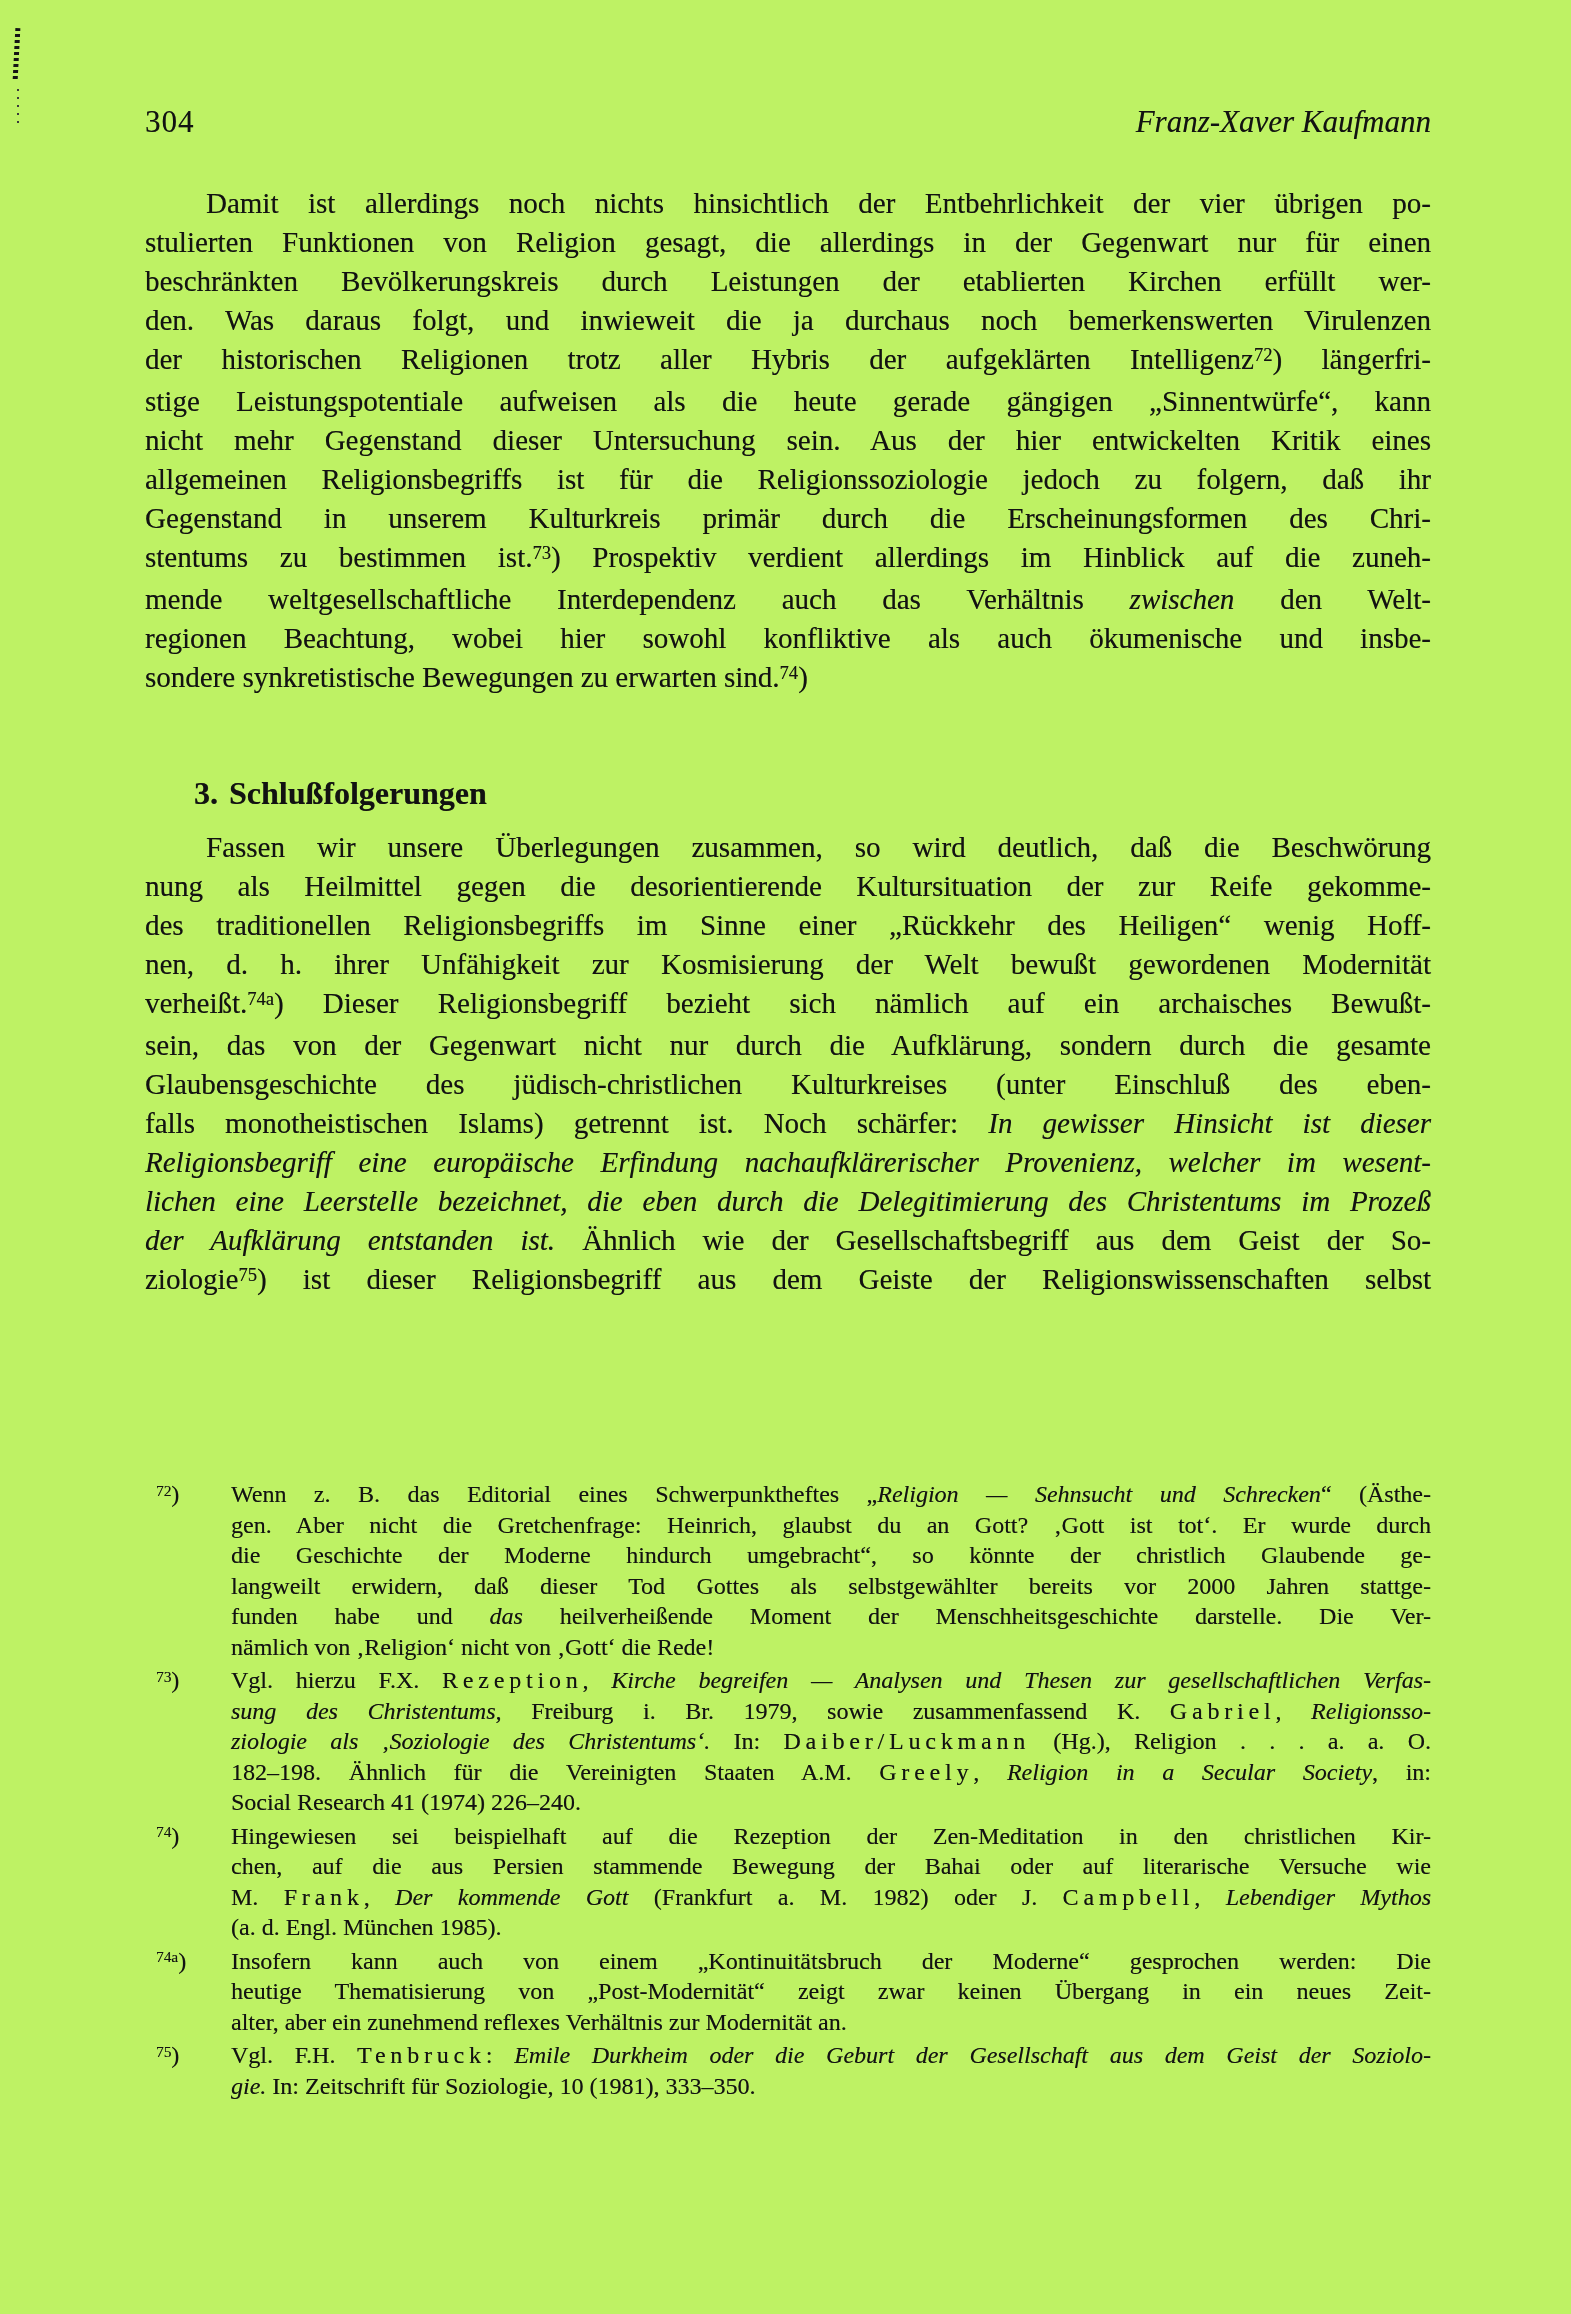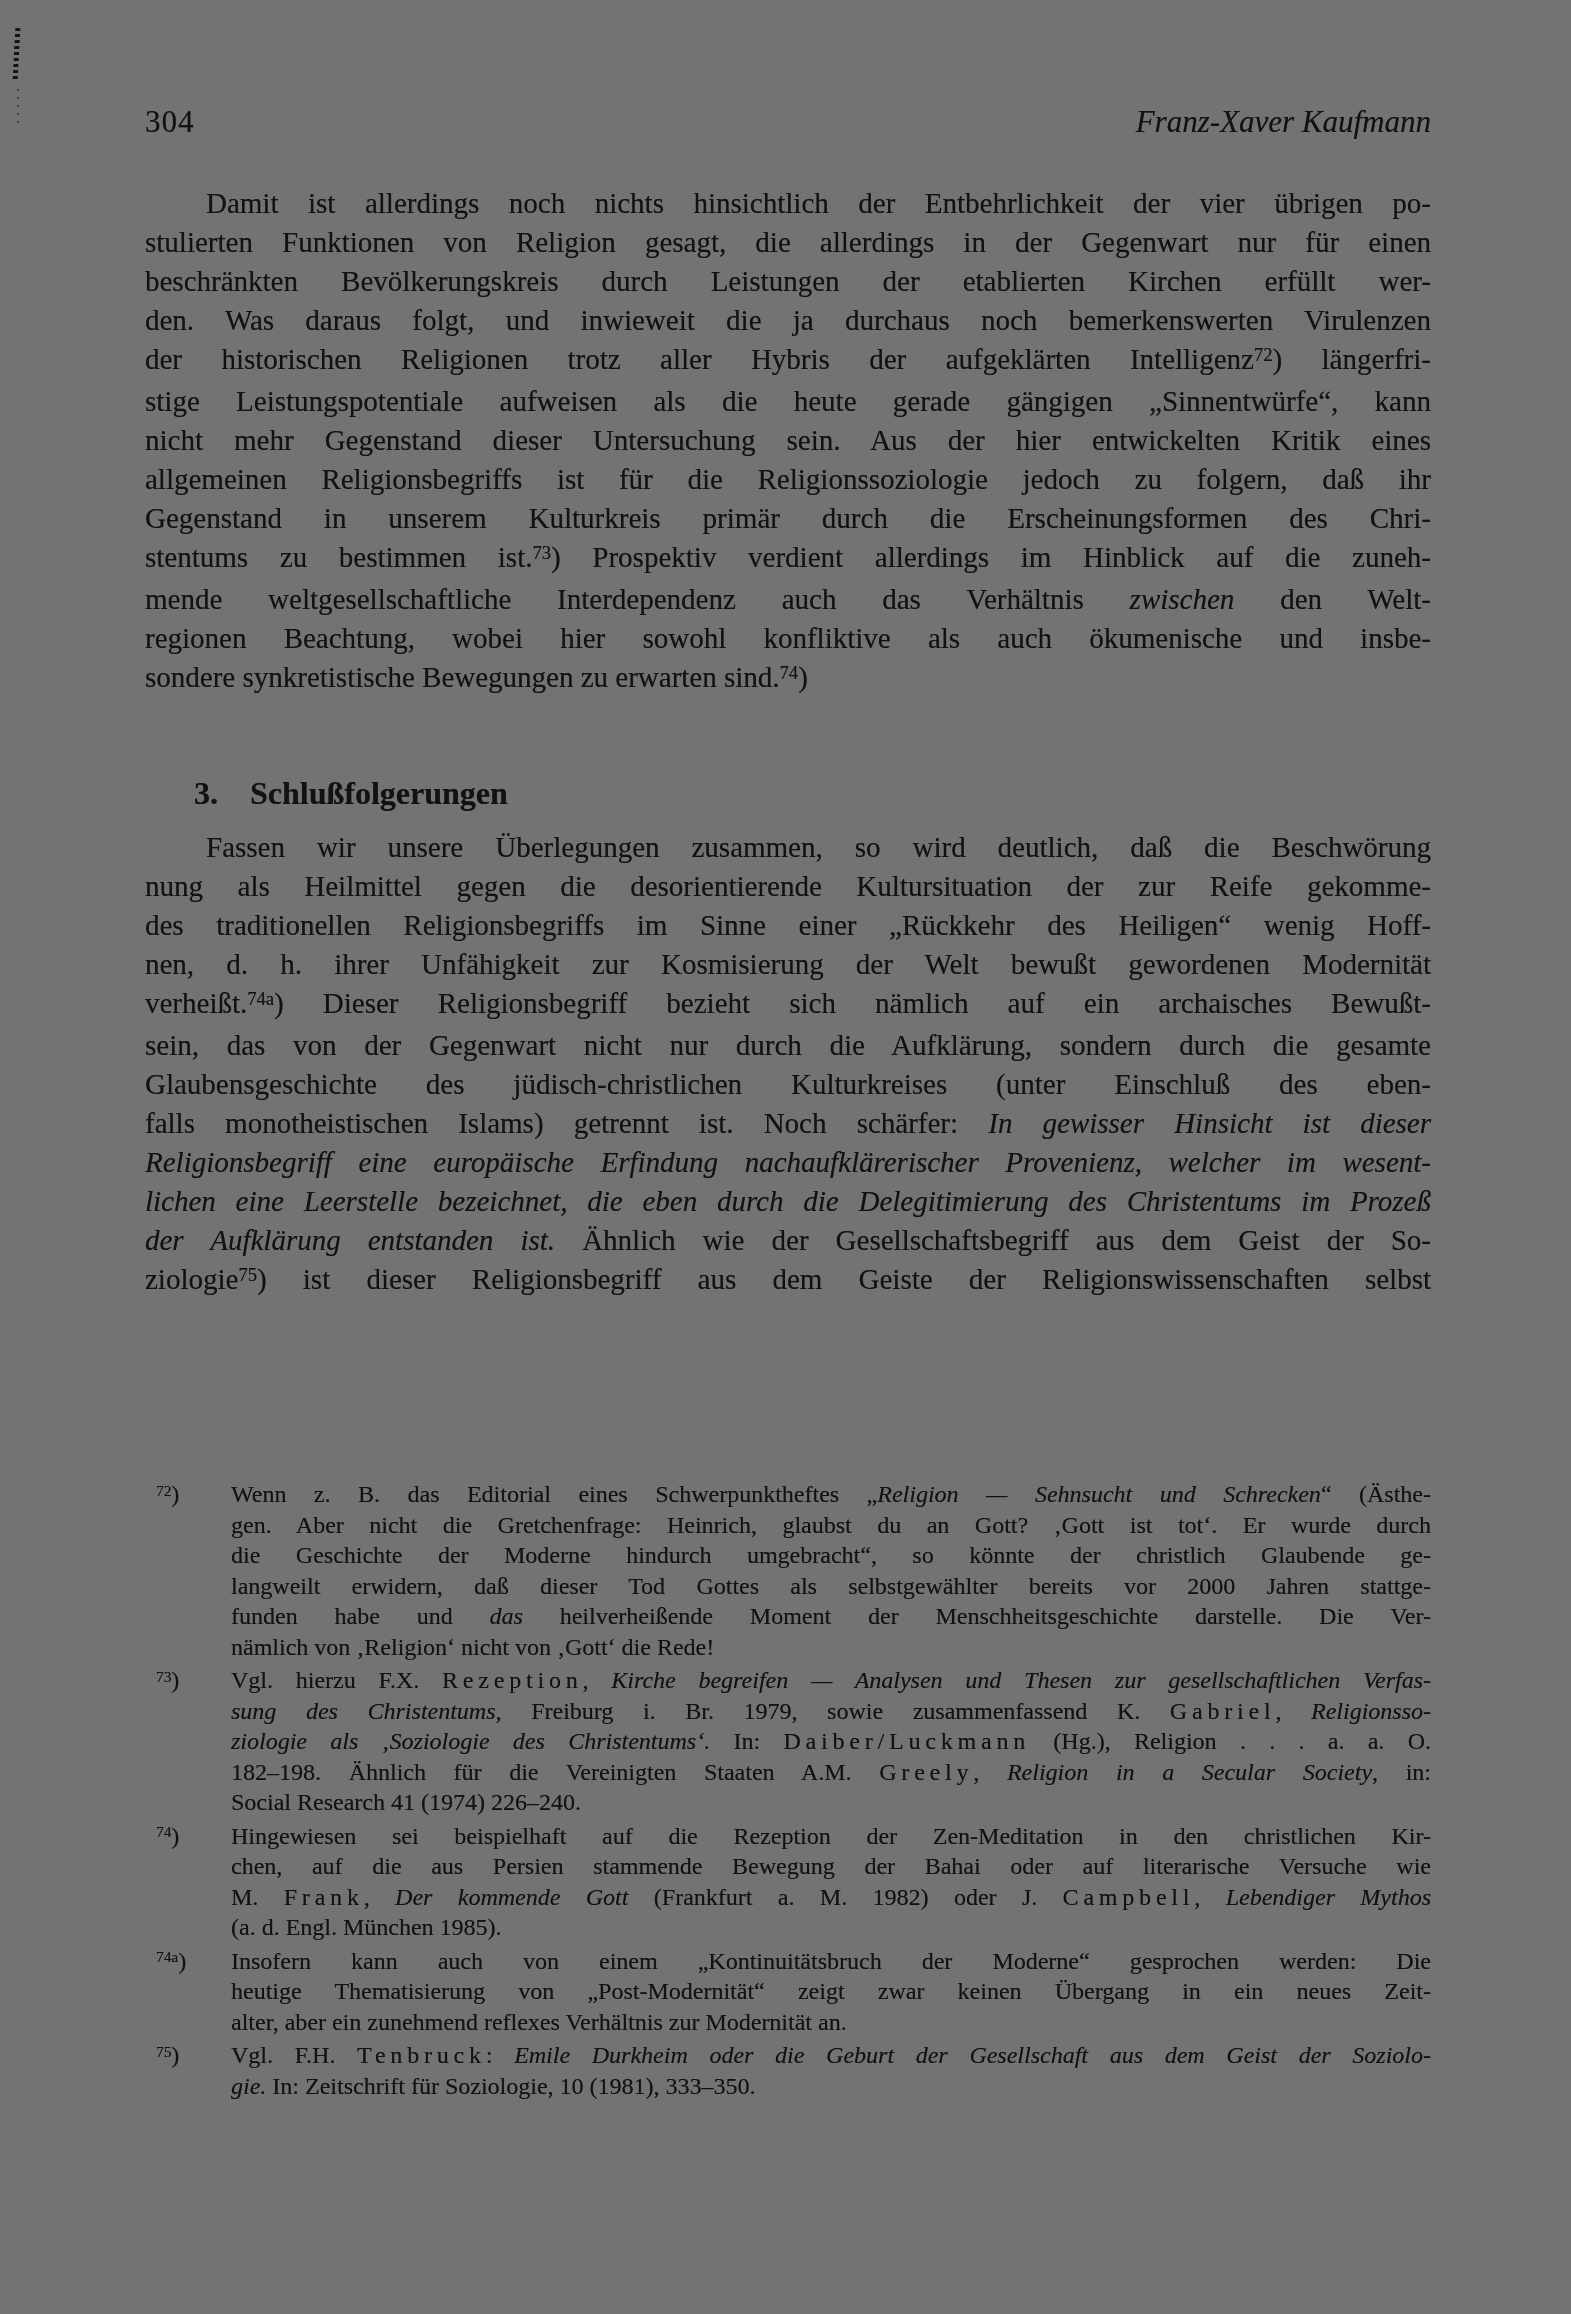--- a/index.html
+++ b/index.html
@@ -3,21 +3,21 @@
 <meta charset="utf-8">
 <title>Seite 304</title>
 <style>
   * { margin:0; padding:0; box-sizing:border-box; }
   html,body { width:1571px; height:2315px; }
   body { background:#e9e9e6; overflow:hidden; }
 
   .page {
     position:relative;
     width:1571px; height:2315px;
-    background:#737373;
+    background:#bef264;
     font-family:"Liberation Serif", serif;
     color:#121212;
     overflow:hidden;
     text-shadow:0.2px 0.2px 0 rgba(0,0,0,0.45);
   }
 
   
   .artifact { position:absolute; left:10px; top:28px; width:16px; height:99px; }
   .artifact::before {
     content:""; position:absolute; left:4px; top:0; width:5px; height:53px;
@@ -41,21 +41,21 @@
     position:absolute; left:145px; width:1286px;
     font-size:29px; line-height:39px;
   }
   .p1 { top:184px; }
   .p2 { top:828px; }
 
   .heading {
     position:absolute; left:194px; top:773px;
     font-size:32px; font-weight:bold; line-height:40px;
   }
-  .heading .htxt { margin-left:32px; }
+  .heading .htxt { margin-left:11px; }
 
   .line { text-align:justify; text-align-last:justify; }
   .line.last { text-align-last:left; }
   .line.ind { text-indent:61px; }
 
   .footnotes {
     position:absolute; left:145px; top:1479px; width:1286px;
     font-size:24px; line-height:30.5px;
   }
   .footnote { position:relative; padding-left:86px; margin-bottom:3px; }

